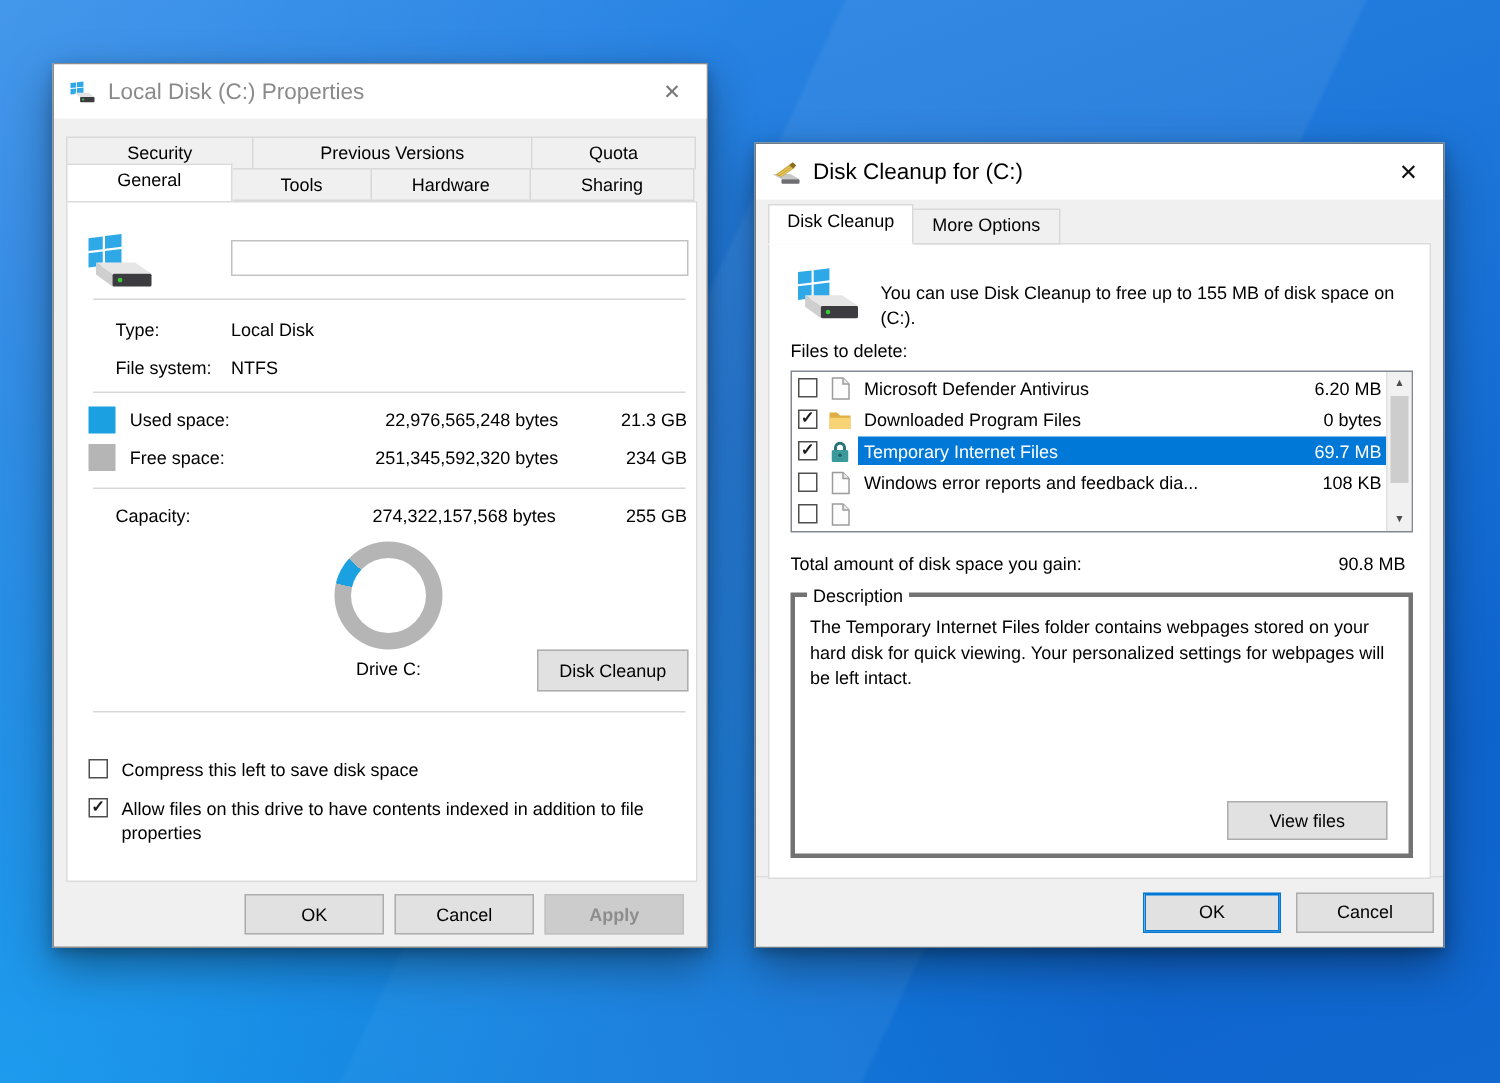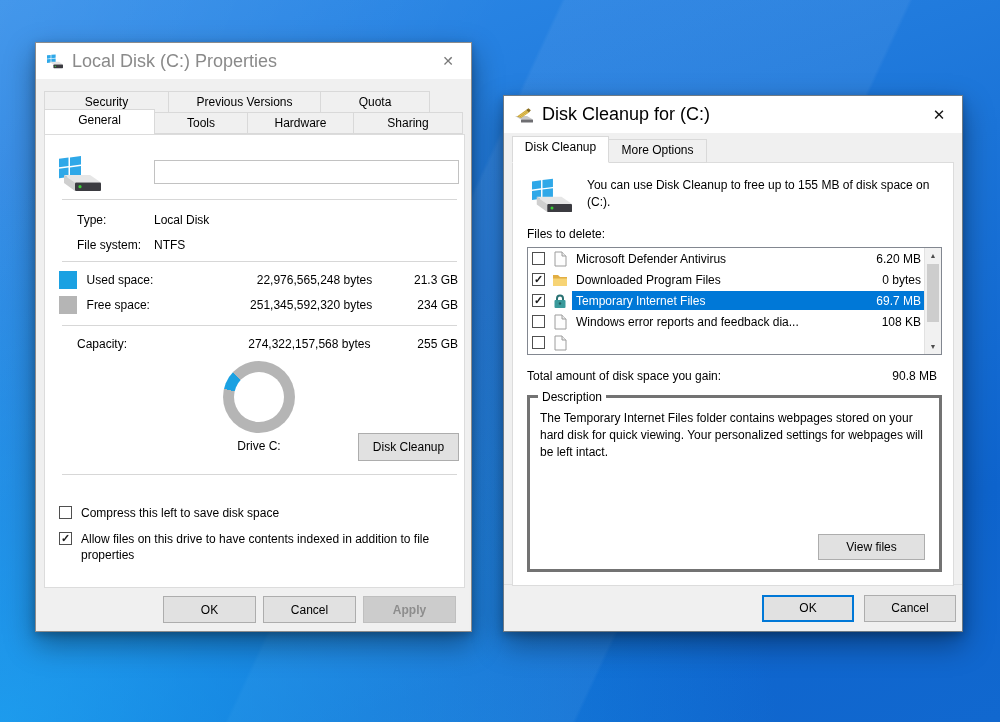--- a/index.html
+++ b/index.html
@@ -11,21 +11,21 @@
     background:
       radial-gradient(ellipse at 0% 100%, rgba(30,170,246,.75) 0%, rgba(30,170,246,0) 55%),
       linear-gradient(115deg, rgba(255,255,255,.10) 0%, rgba(255,255,255,0) 38%),
       linear-gradient(115deg, transparent 42%, rgba(255,255,255,.06) 42.3%, rgba(255,255,255,.06) 68%, transparent 68.3%),
       linear-gradient(160deg, #2f8ce9 0%, #1b74d8 45%, #0e64cd 78%, #1168cf 100%);
   }
 
   .dialog { position:absolute; background:#f0f0f0; border:1px solid #8c8c8c;
             box-shadow:0 12px 28px rgba(0,0,0,.38), 0 3px 8px rgba(0,0,0,.22); }
   .titlebar { height:36px; background:#fff; display:flex; align-items:center; padding:0 6px 0 10px; gap:8px; }
-  .titlebar .title { font-size:18px; }
+  .titlebar .title { font-size:15px; }
   .close-btn { margin-left:auto; width:34px; height:30px; display:flex; align-items:center; justify-content:center;
                font-size:14px; cursor:default; }
 
   
   .props { left:35px; top:42px; width:437px; height:590px; }
   .props .title { color:#8a8a8a; }
   .props .close-btn { color:#787878; }
 
   .tabrow { position:absolute; display:flex; }
   .tab { border:1px solid #d9d9d9; background:#f0f0f0; text-align:center; font-size:12px;
@@ -75,21 +75,21 @@
   
   .cleanup { left:503px; top:95px; width:460px; height:537px; border-color:#6f7b85; }
   .cleanup .titlebar { height:37px; }
   .cleanup .title { color:#000; }
   .cleanup .close-btn { color:#111; font-size:15px; }
   .cleanup-tabs { left:8px; top:40px; align-items:flex-end; z-index:2; }
   .cleanup-tabs .tab { width:99px; height:24px; }
   .cleanup-tabs .tab.active { width:97px; height:27px; margin-top:0; }
   .cleanup-page { left:8px; top:66px; width:442px; height:424px; z-index:1; }
 
-  .intro-text { position:absolute; left:74px; top:14px; width:348px; line-height:1.4; }
+  .intro-text { position:absolute; left:74px; top:24px; width:348px; line-height:1.4; }
 
   .listbox { position:absolute; left:14px; top:84px; width:415px; height:108px; background:#fff;
              border:1px solid #828790; overflow:hidden; }
   .listrows { position:absolute; left:0; top:0; right:17px; }
   .lrow { height:21px; display:flex; align-items:center; }
   .lrow .cb { width:13px; height:13px; margin-left:4px; }
   .lrow .ficon { width:16px; height:16px; margin-left:7px; flex:none; }
   .row-main { flex:1; height:19px; display:flex; align-items:center; margin-left:4px; padding:0 3px 0 4px;justify-content:center; }
   .lrow.selected .row-main { background:#0078d7; color:#fff; }
   .row-main .fname { flex:1; white-space:nowrap; overflow:hidden; }
@@ -134,21 +134,21 @@
           <rect x="9" y="14.5" width="12" height="4.5" rx="0.8" fill="#3b3b40"></rect>
           <circle cx="11.5" cy="16.7" r="0.9" fill="#39cc34"></circle>
         </svg>
       </span>
       <span class="title">Local Disk (C:) Properties</span>
       <span class="close-btn">✕</span>
     </div>
 
     <div class="tabrow tabs-top">
       <div class="tab" style="width:125px">Security</div>
-      <div class="tab" style="width:153px">Previous Versions</div>
+      <div class="tab" style="width:187px">Previous Versions</div>
       <div class="tab" style="width:110px">Quota</div>
     </div>
     <div class="tabrow tabs-bottom">
       <div class="tab active" style="width:111px">General</div>
       <div class="tab" style="width:94px">Tools</div>
       <div class="tab" style="width:107px">Hardware</div>
       <div class="tab" style="width:110px">Sharing</div>
     </div>
 
     <div class="page props-page">

